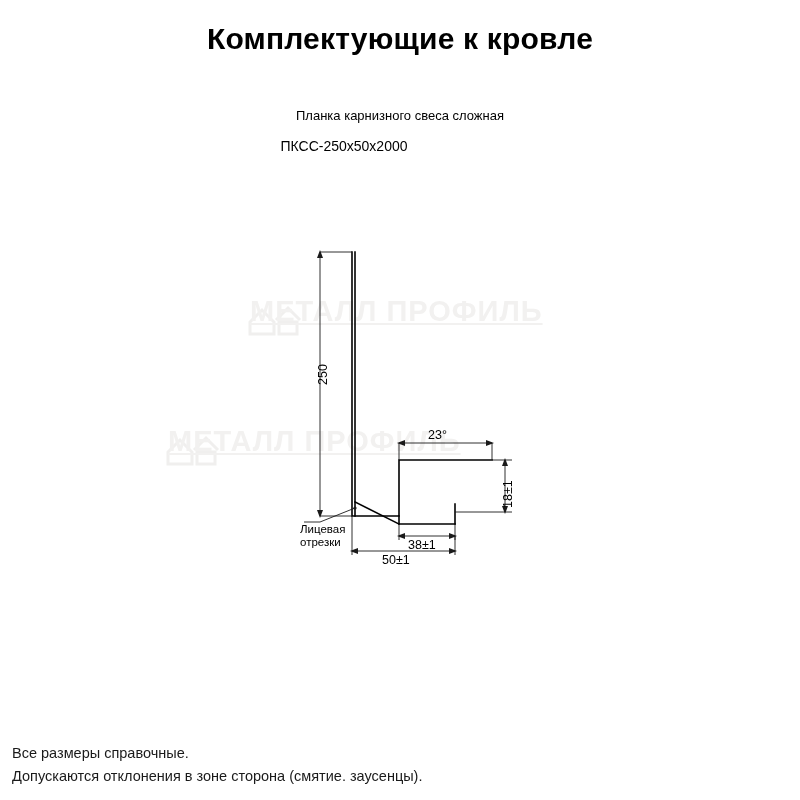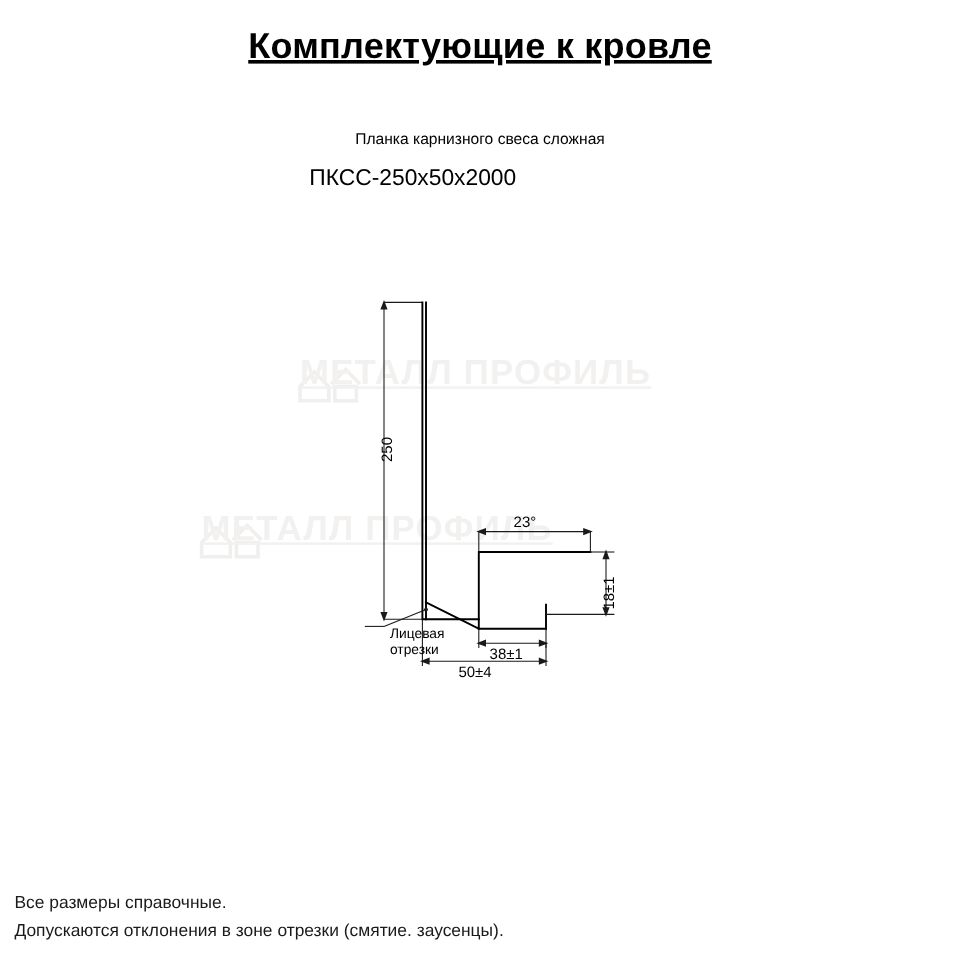--- a/index.html
+++ b/index.html
@@ -19,37 +19,36 @@
   
   .title {
     position: absolute;
     top: 22px;
     left: 0;
     width: 800px;
     text-align: center;
     font-size: 30px;
     font-weight: bold;
     letter-spacing: 0.2px;
-    text-decoration: underline;
   }
   .subtitle1 {
     position: absolute;
     top: 108px;
     left: 0;
     width: 800px;
     text-align: center;
     font-size: 13px;
   }
   .subtitle2 {
     position: absolute;
     top: 138px;
     left: 0;
     width: 688px;
     text-align: center;
-    font-size: 19px;
+    font-size: 14px;
   }
 
   
   .note {
     position: absolute;
     left: 12px;
     font-size: 14.5px;
     color: #1a1a1a;
     text-align: center;
   }
@@ -99,21 +98,20 @@
   .dim-label.vert {
     transform: rotate(-90deg);
     transform-origin: left top;
   }
   .face-label {
     position: absolute;
     font-size: 11.5px;
     line-height: 12px;
     color: #000;
     white-space: nowrap;
-    margin-left: 25px;
   }
 </style>
 </head>
 <body>
 
 <div class="title">Комплектующие к кровле</div>
 <div class="subtitle1">Планка карнизного свеса сложная</div>
 <div class="subtitle2">ПКСС-250x50x2000</div>
 
 <div class="wm-logo" style="left:248px; top:300px;">
@@ -185,19 +183,19 @@
       <line x1="304" y1="522" x2="320" y2="522"></line>
       <circle cx="355" cy="508" r="1.6" fill="#1a1a1a" stroke="none"></circle>
     </g>
   </svg>
 </div>
 
 <div class="dim-label vert" style="left:316px; top:385px;">250</div>
 <div class="dim-label" style="left:428px; top:428px;">23°</div>
 <div class="dim-label vert" style="left:501px; top:508px;">18±1</div>
 <div class="dim-label" style="left:408px; top:538px;">38±1</div>
-<div class="dim-label" style="left:382px; top:553px;">50±4</div>
+<div class="dim-label" style="left:382px; top:553px;">50±1</div>
 
 <div class="face-label" style="left:300px; top:523px;">Лицевая</div>
 <div class="face-label" style="left:300px; top:536px;">отрезки</div>
 
 <div class="note note1">Все размеры справочные.</div>
-<div class="note note2">Допускаются отклонения в зоне отрезки (смятие. заусенцы).</div>
+<div class="note note2">Допускаются отклонения в зоне сторона (смятие. заусенцы).</div>
 
 </body></html>

